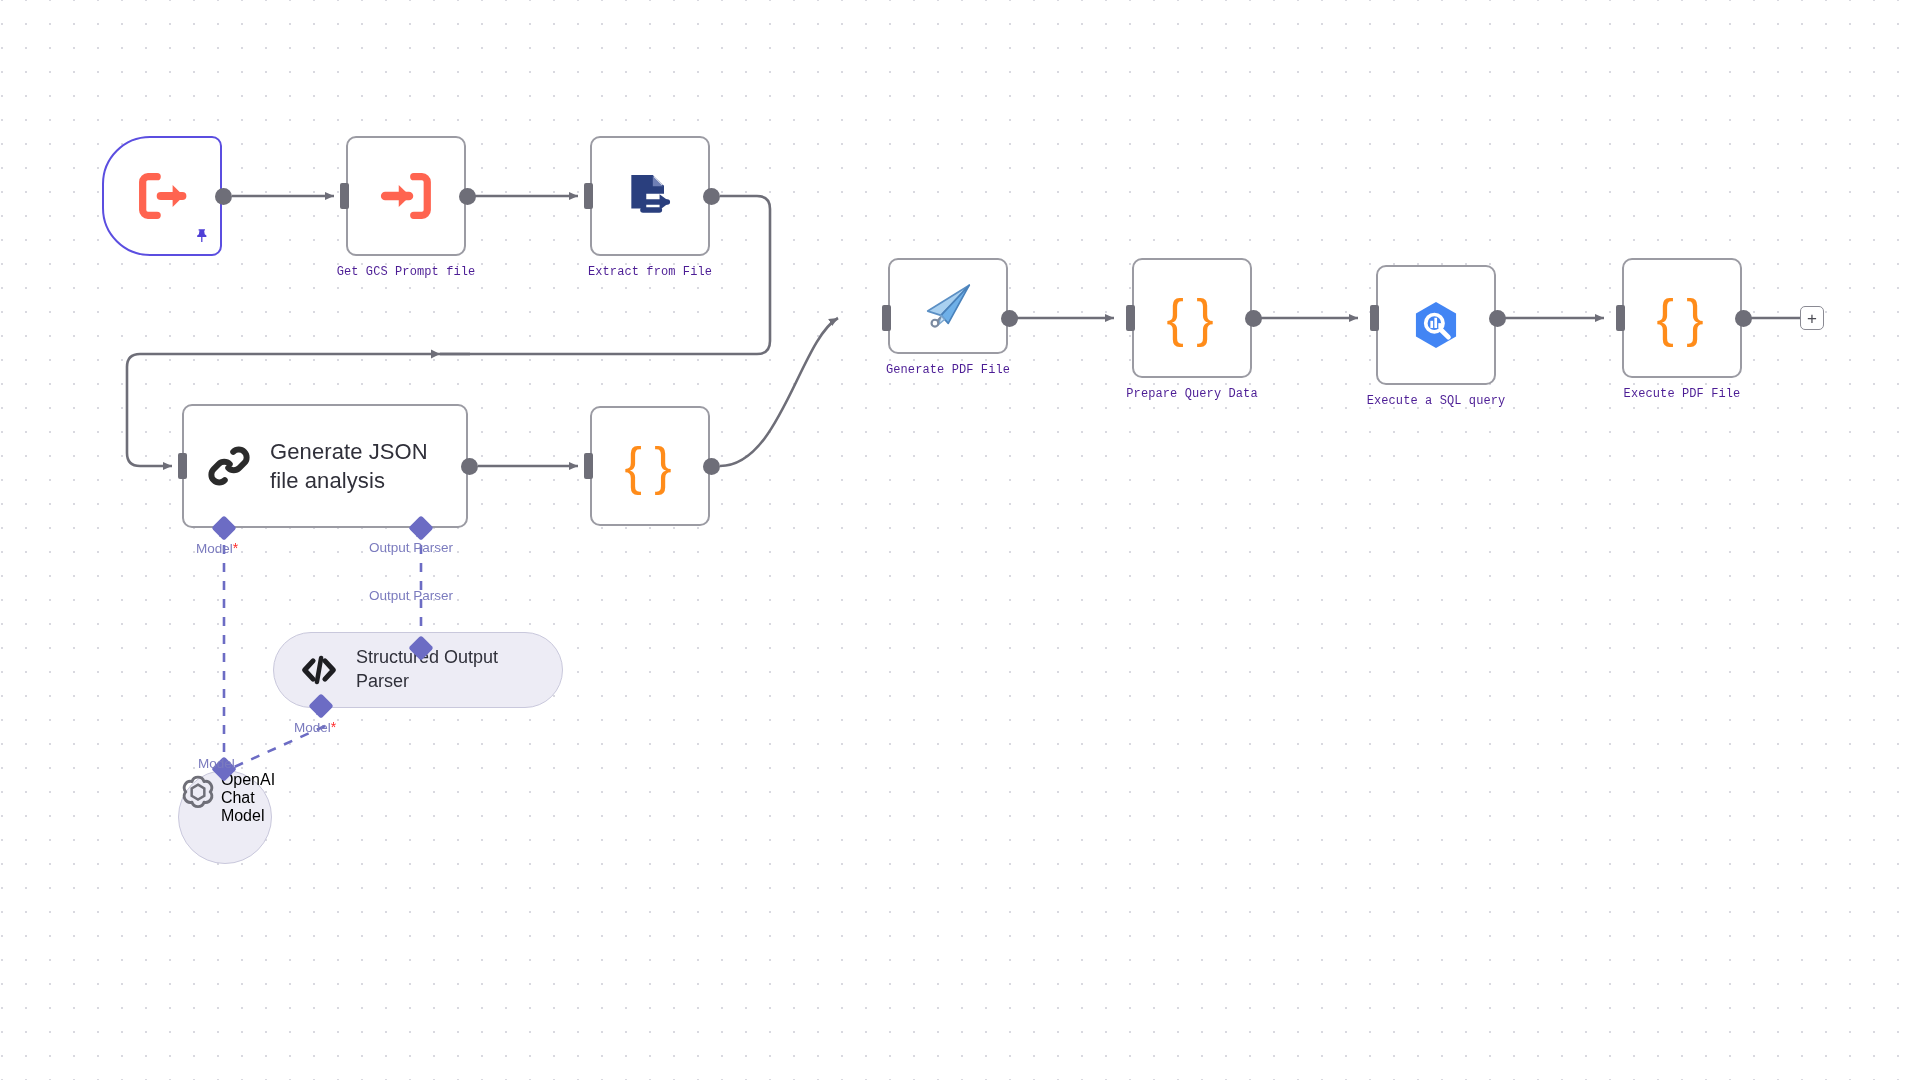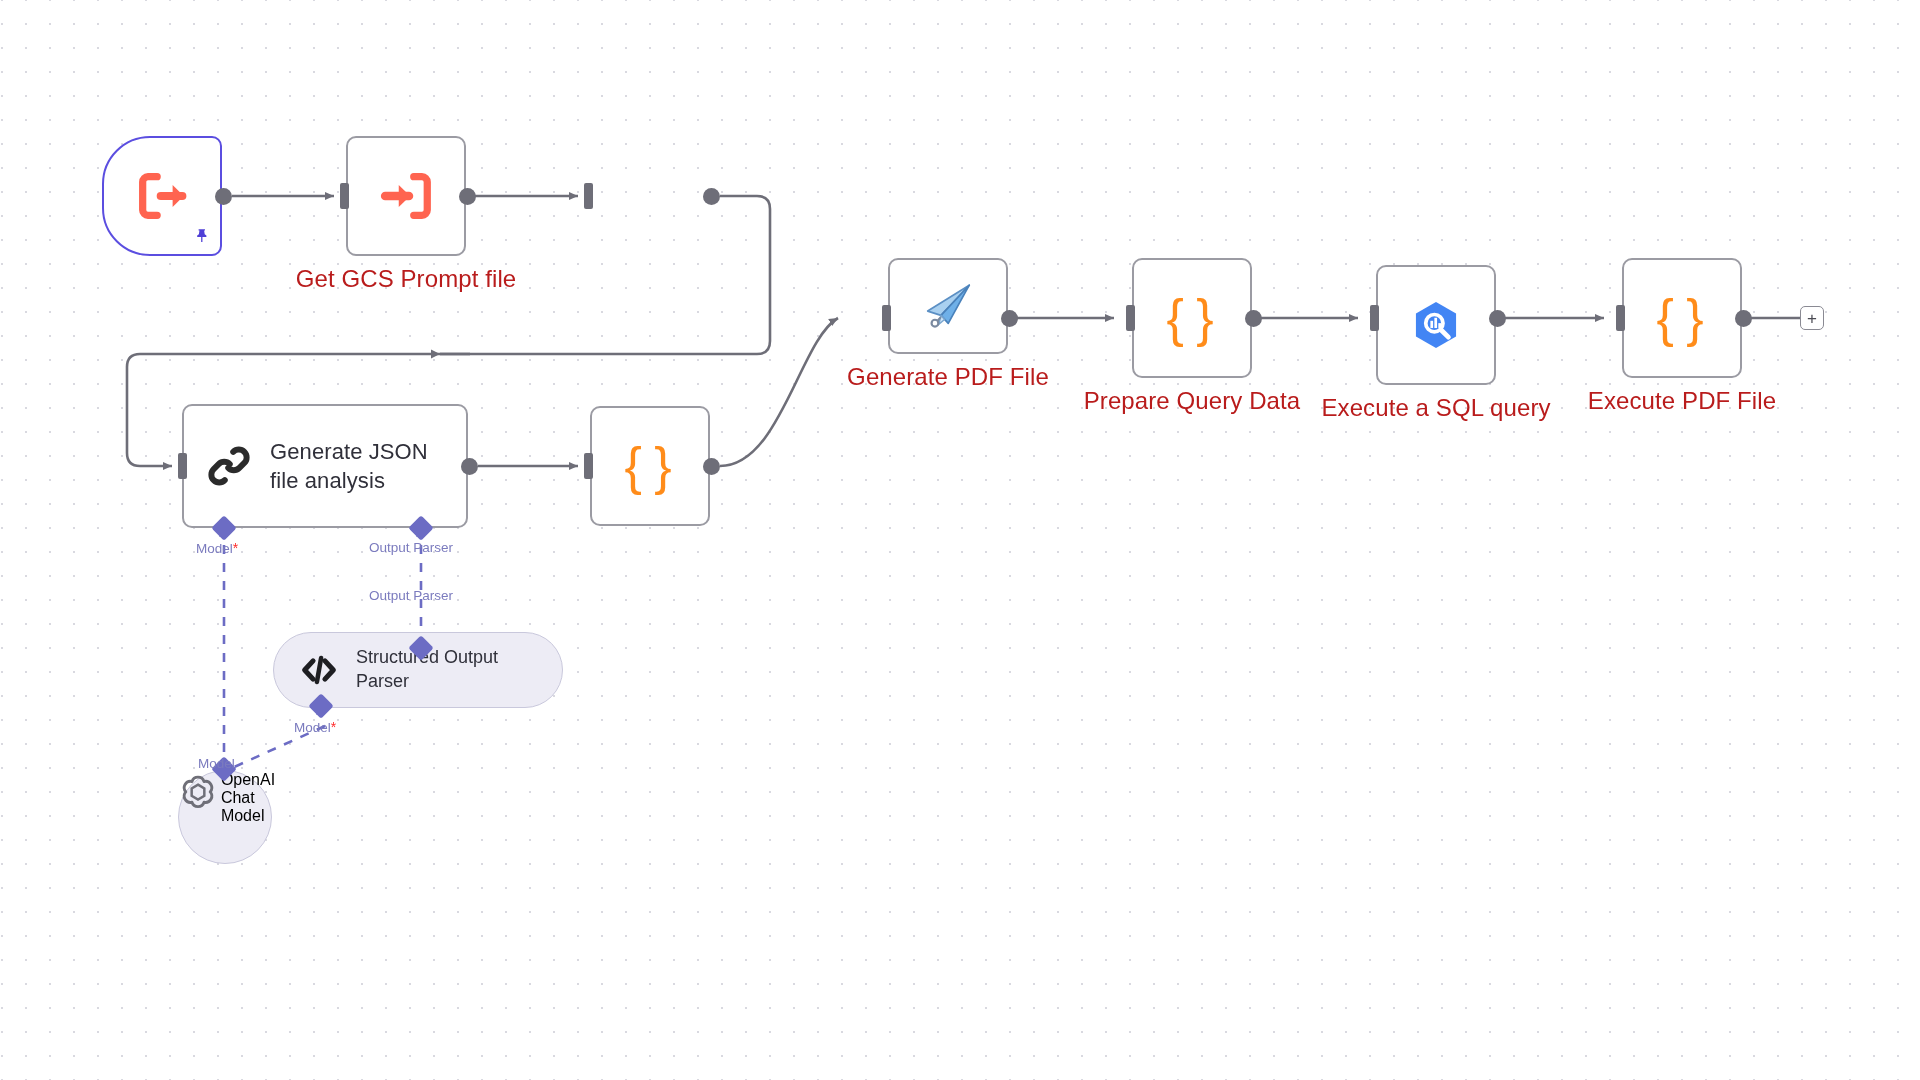--- a/index.html
+++ b/index.html
@@ -34,23 +34,24 @@
   .node.trigger {
     border:2.5px solid #5b4ee0;
     border-radius:48px 10px 10px 48px;
   }
   .node .nlabel {
     position:absolute;
     top:calc(100% + 11px);
     left:50%;
     transform:translateX(-50%);
     white-space:nowrap;
-    font-size:24px;
-    color:#b91c1c;
+    font-size:12px;
+    color:#4c1d95;
     letter-spacing:.1px;
+    font-family:Liberation Mono, monospace;
   }
   .node.wide { justify-content:flex-start; padding-left:22px; gap:18px; }
   .node.wide .inner-title {
     font-size:22px; color:#30303a; line-height:1.32; letter-spacing:.1px;
   }
 
   
   .ico { display:flex; align-items:center; justify-content:center; }
   .brace {
     color:#ff8c1a;
@@ -174,20 +175,33 @@
         <path d="M3.4 12 H13.2" stroke="#ff6450" stroke-width="3.6" stroke-linecap="round"></path>
         <path d="M9 7.4 L13.7 12 L9 16.6 Z" fill="#ff6450"></path>
         <path d="M15.2 4 H18.6 A2.2 2.2 0 0 1 20.8 6.2 v11.6 A2.2 2.2 0 0 1 18.6 20 H15.2" stroke="#ff6450" stroke-width="3" stroke-linecap="round"></path>
       </svg>
     </span>
     <span class="nlabel">Get GCS Prompt file</span>
   </div>
   <div class="out-dot" style="left:459px; top:188px;"></div>
 
   <div class="in-port" style="left:584px; top:183px;"></div>
+  <div class="node" style="left:590px; top:136px; width:120px; height:120px;">
+    <span class="ico">
+      <svg width="56" height="56" viewBox="0 0 24 24">
+        <path d="M4 3 h9.2 L18 7.6 V11 H10.4 V17.4 H4 Z" fill="#2a3f7e"></path>
+        <path d="M13.6 3.3 V7.3 h4" fill="#ffffff" opacity="0.95"></path>
+        <path d="M13.2 3.4 L17.6 7.8 H13.2 Z" fill="#6f7fb5"></path>
+        <path d="M9 14.6 H19.4" stroke="#2a3f7e" stroke-width="2.4" stroke-linecap="round" fill="none"></path>
+        <path d="M16.1 11.2 L20.6 14.6 L16.1 18 Z" fill="#2a3f7e"></path>
+        <path d="M9 18 H16" stroke="#2a3f7e" stroke-width="2.4" stroke-linecap="round" fill="none"></path>
+      </svg>
+    </span>
+    <span class="nlabel">Extract from File</span>
+  </div>
   <div class="out-dot" style="left:703px; top:188px;"></div>
 
   <div class="in-port" style="left:178px; top:453px;"></div>
   <div class="node wide" style="left:182px; top:404px; width:286px; height:124px;">
     <span class="ico">
       <svg width="46" height="46" viewBox="0 0 24 24" fill="none">
         <path d="M14.2 4.6 a4.1 4.1 0 0 1 5.8 5.8 l-2.6 2.6 a4.1 4.1 0 0 1 -5.8 0" stroke="#2b2b2b" stroke-width="3.1" stroke-linecap="round"></path>
         <path d="M9.8 19.4 a4.1 4.1 0 0 1 -5.8 -5.8 l2.6 -2.6 a4.1 4.1 0 0 1 5.8 0" stroke="#2b2b2b" stroke-width="3.1" stroke-linecap="round"></path>
       </svg>
     </span>

